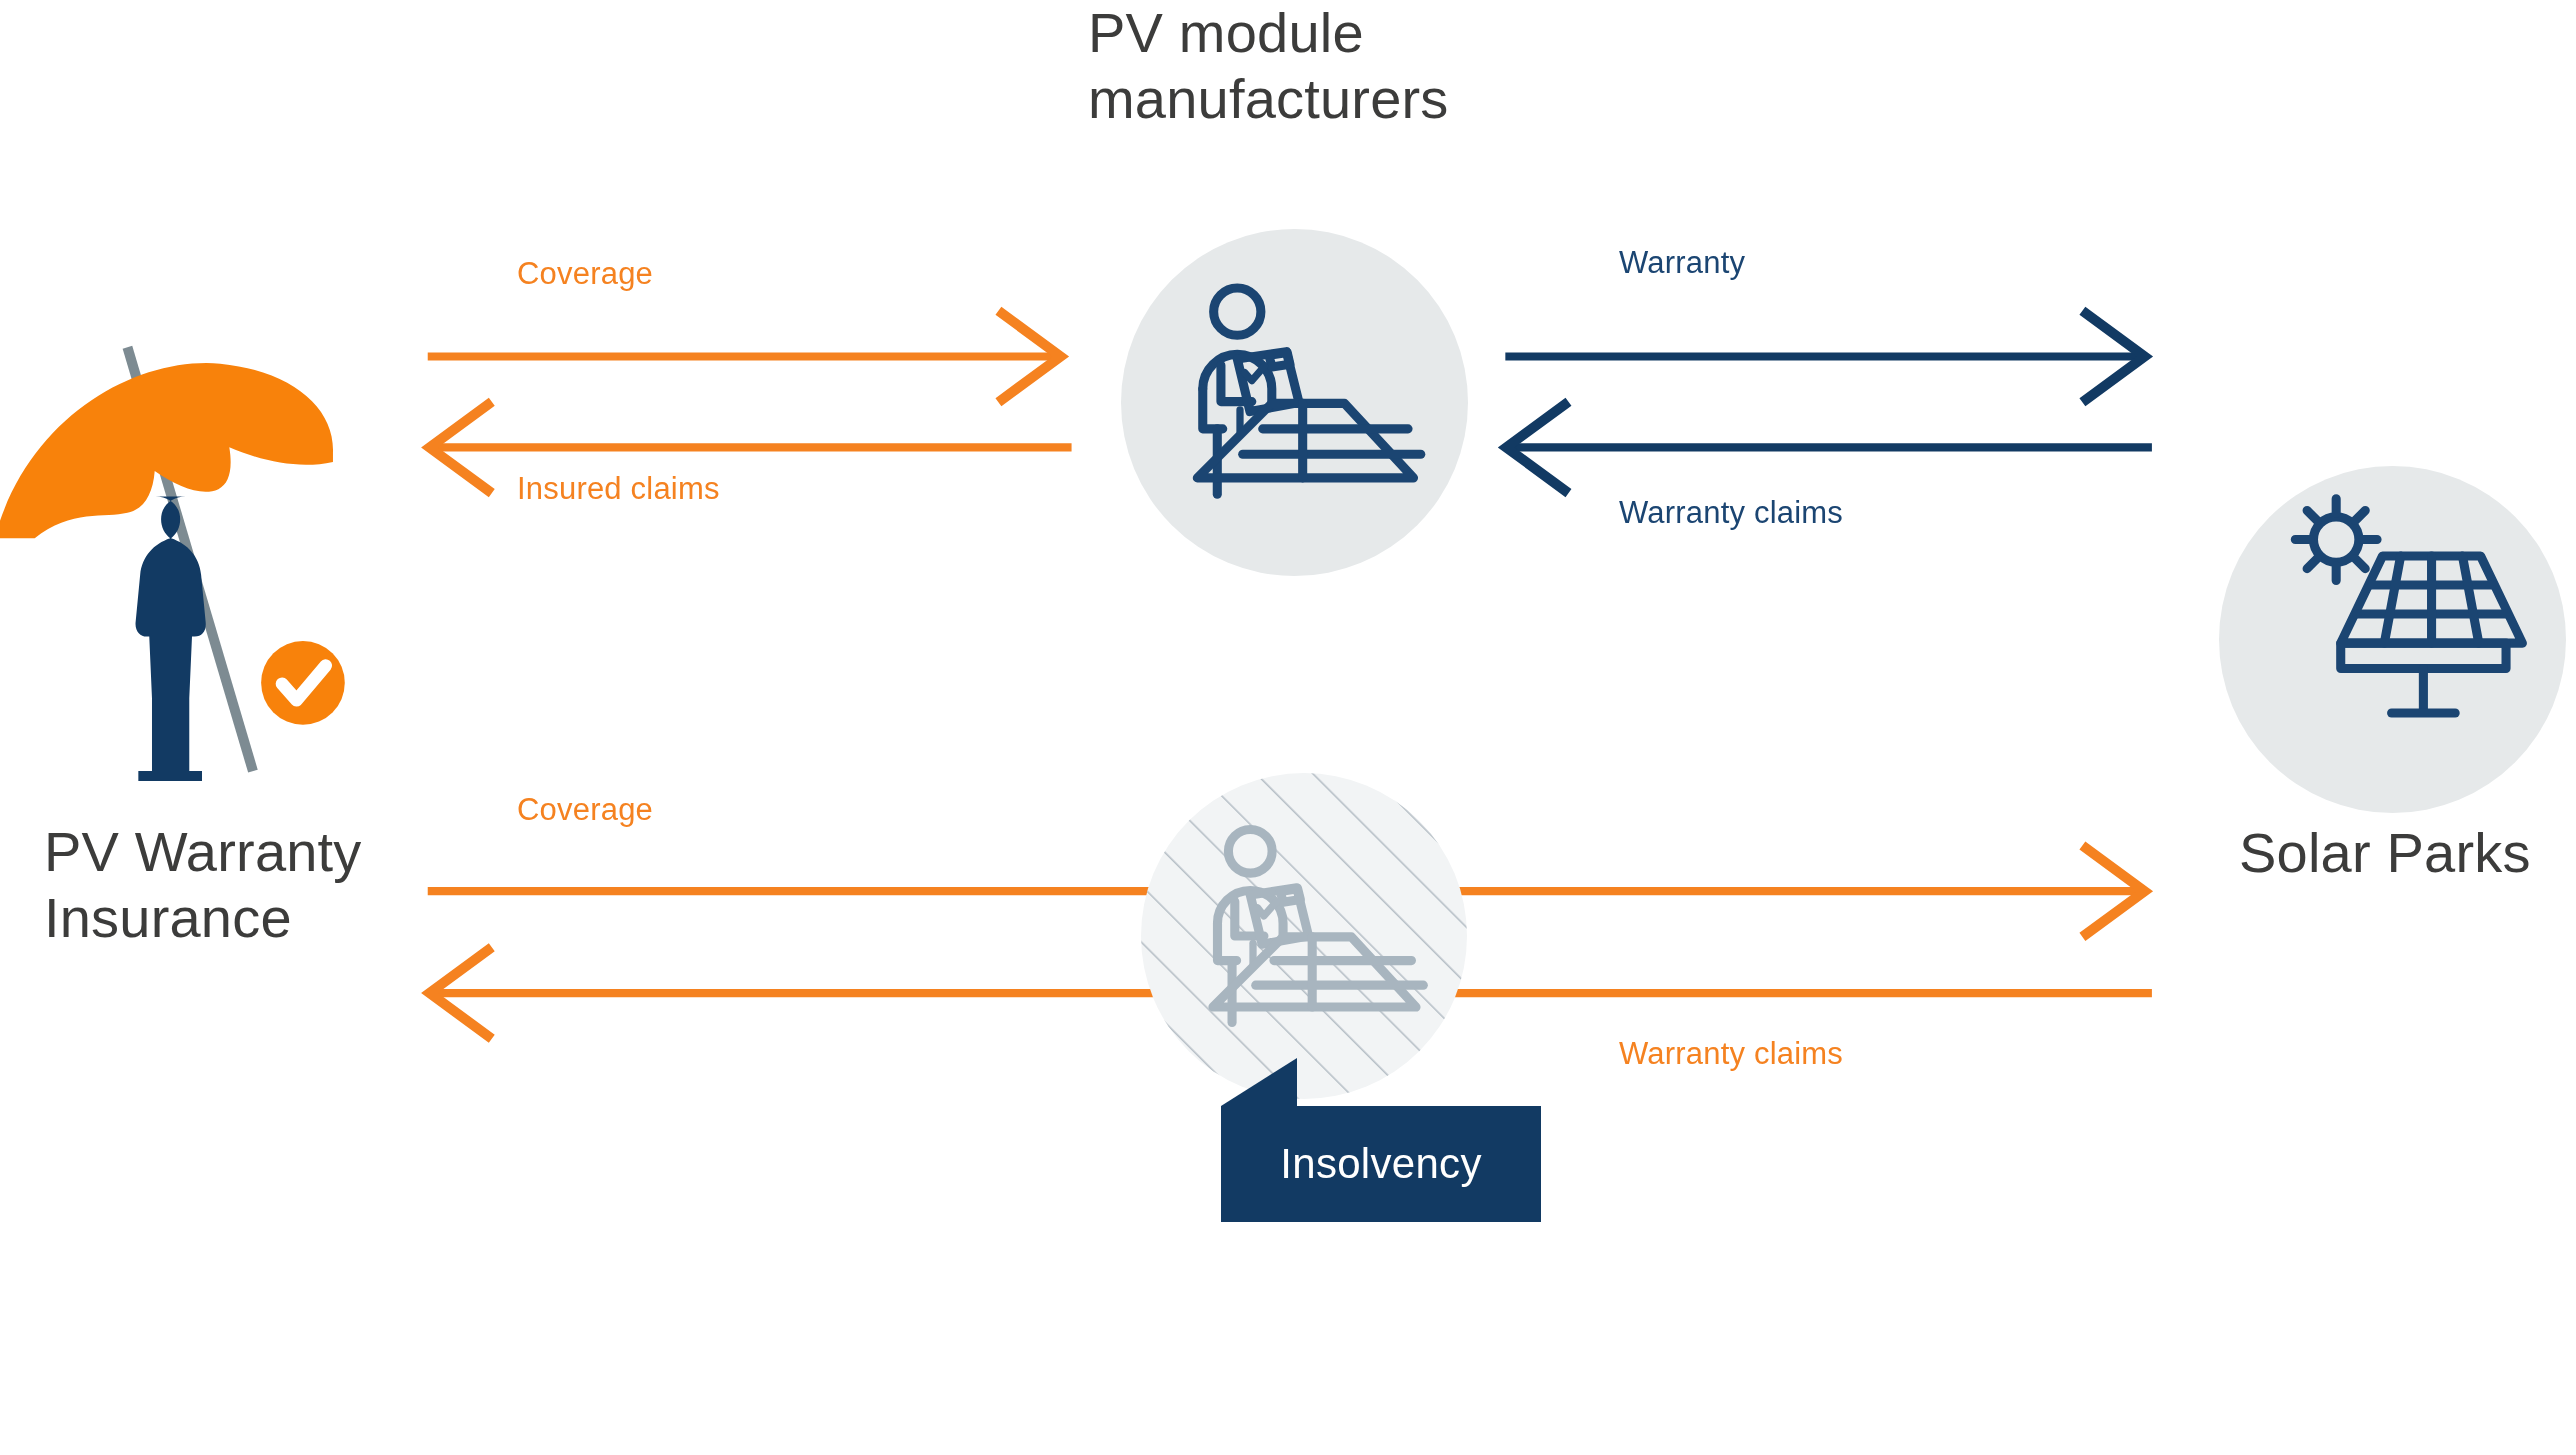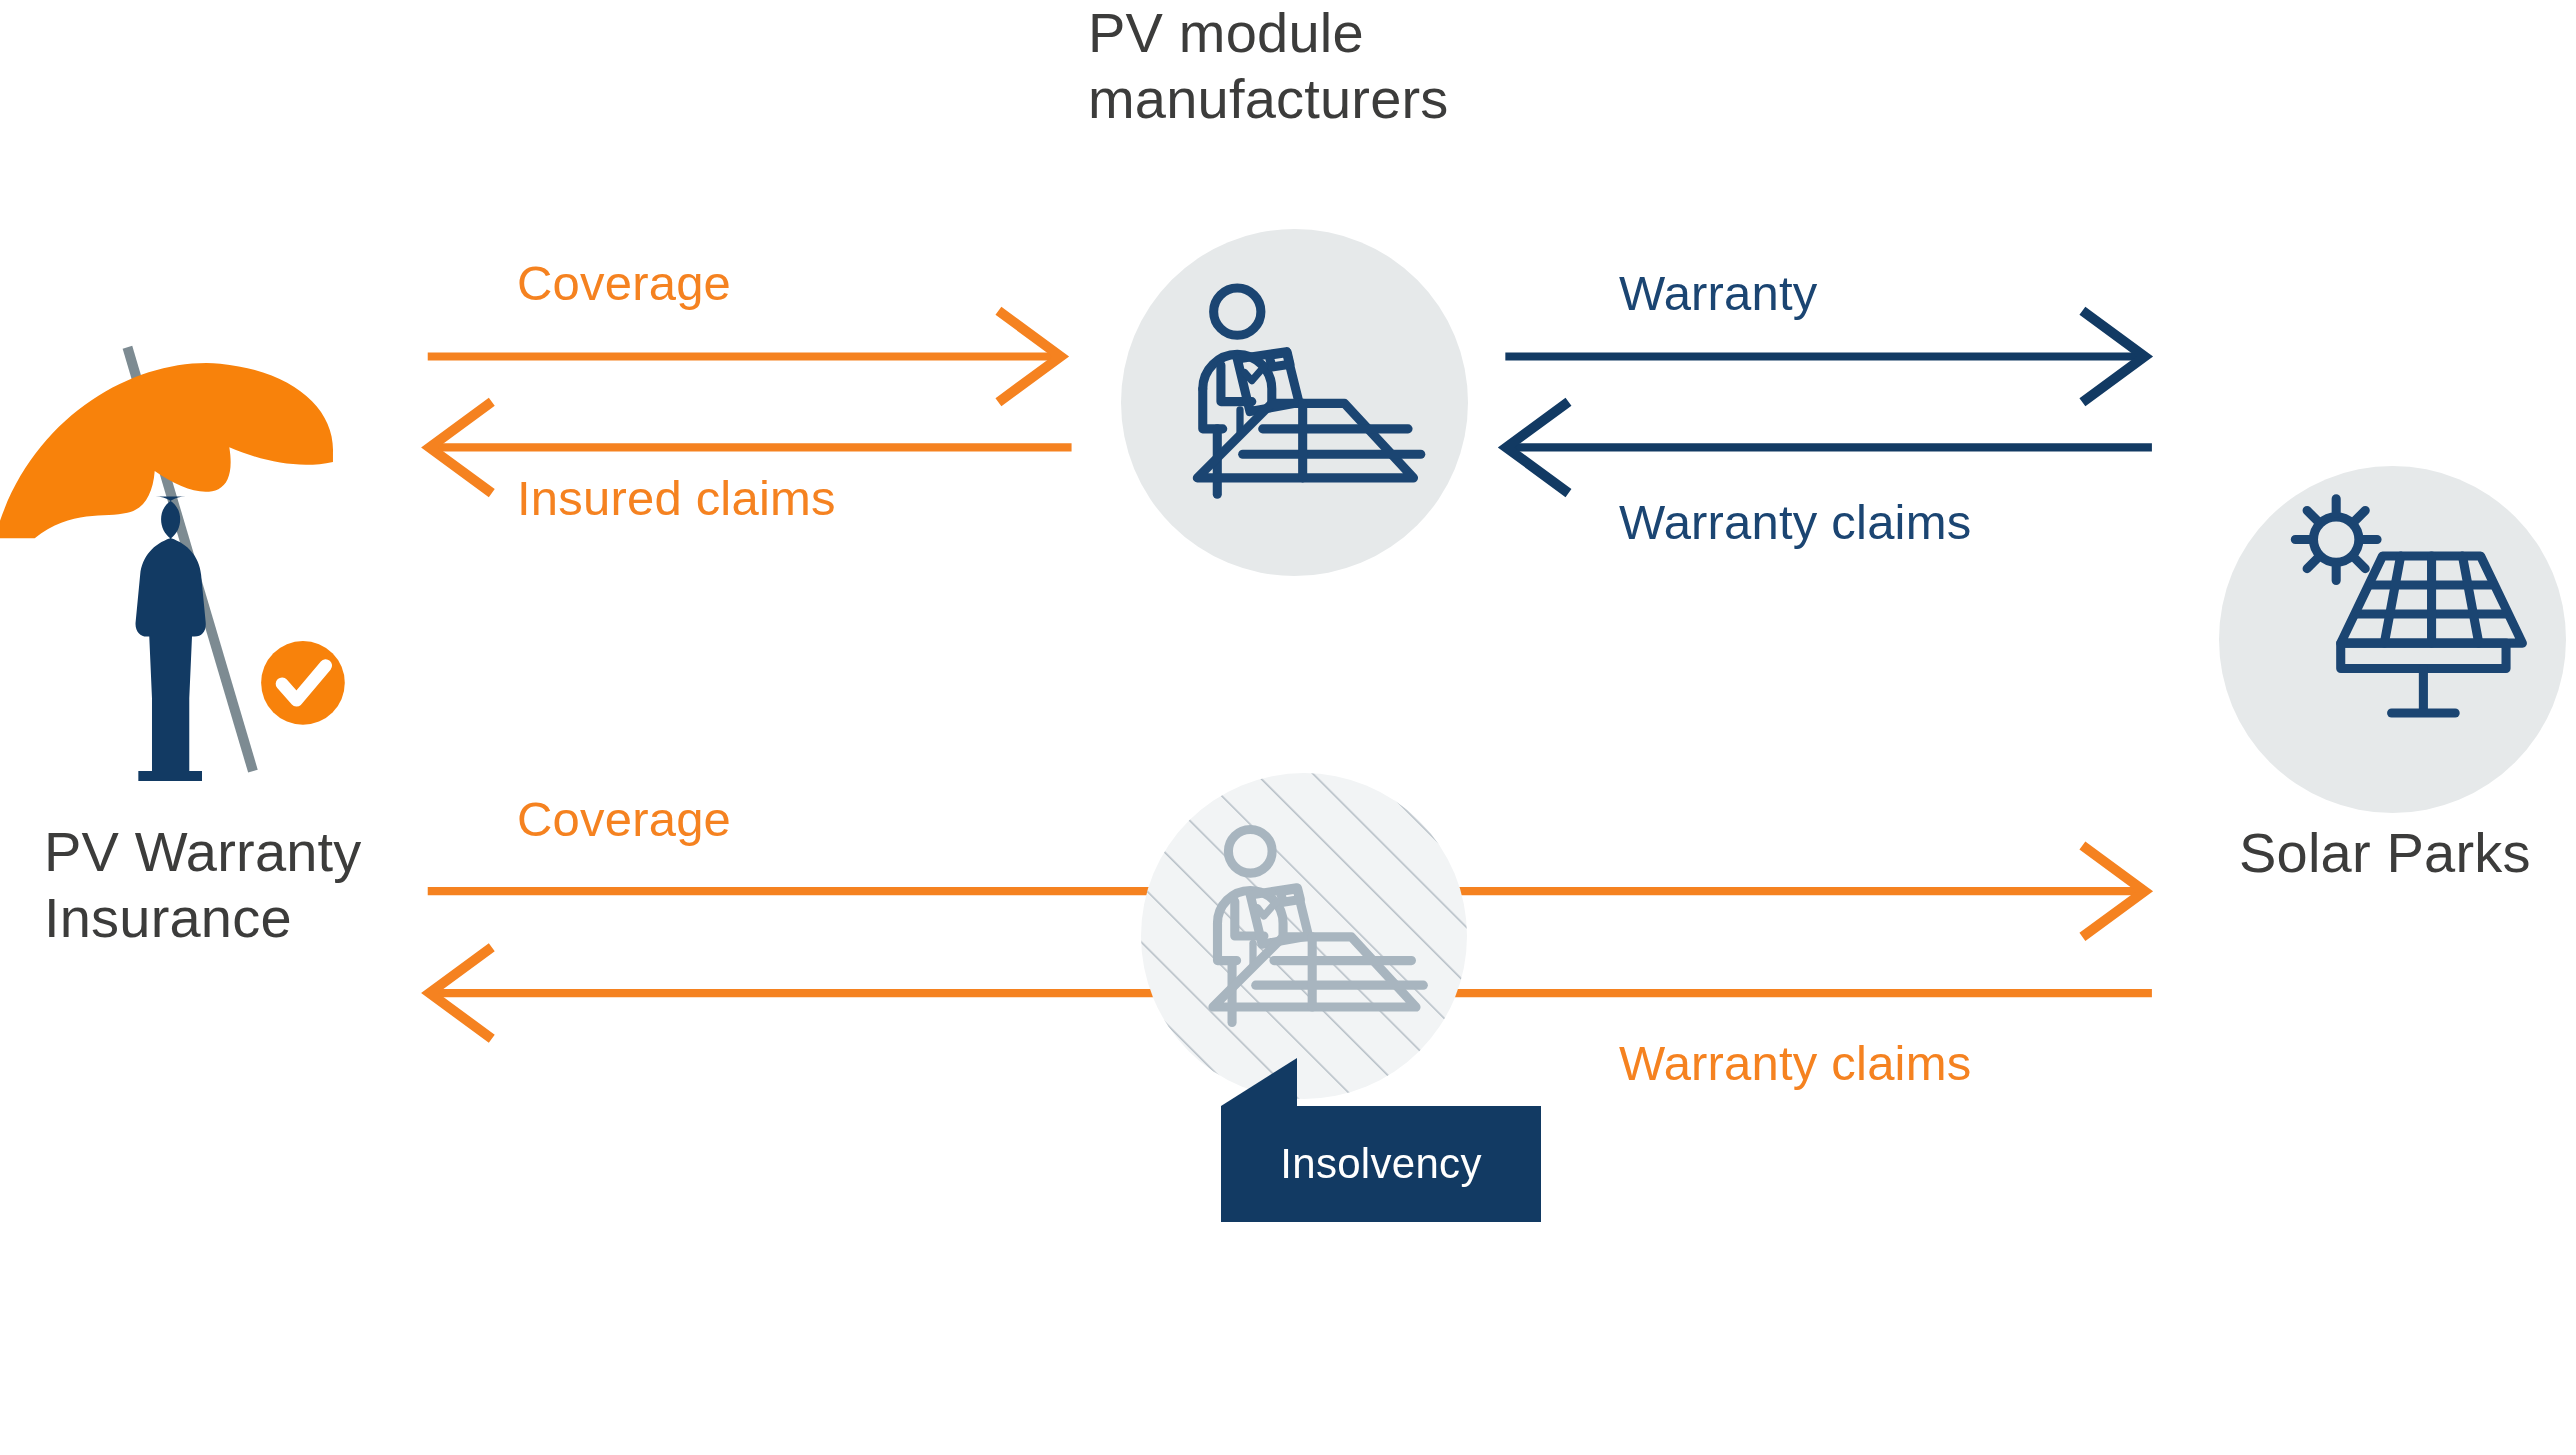--- a/index.html
+++ b/index.html
@@ -45,21 +45,21 @@
   }
   #label-solar-parks {
     left: 2239px;
     top: 820px;
     width: 382px;
     text-align: left;
   }
 
   .flow-label {
     position: absolute;
-    font-size: 49px;
+    font-size: 31px;
     line-height: 1.1;
     white-space: nowrap;
     letter-spacing: 0.2px;
   }
   .flow-label.orange { color: #f58220; }
   .flow-label.navy   { color: #1b4572; }
 
   
   #arrows {
     position: absolute;
@@ -127,21 +127,21 @@
 
   <div class="label" id="label-pv-warranty-insurance">PV Warranty
 Insurance</div>
 
   <div class="label" id="label-solar-parks">Solar Parks</div>
 
   <div class="flow-label orange" style="left:517px; top:257px;">Coverage</div>
 
   <div class="flow-label orange" style="left:517px; top:472px;">Insured claims</div>
 
-  <div class="flow-label navy" style="left:1619px; top:267px;">Warranty</div>
+  <div class="flow-label navy" style="left:1619px; top:246px;">Warranty</div>
 
   <div class="flow-label navy" style="left:1619px; top:496px;">Warranty claims</div>
 
   <div class="flow-label orange" style="left:517px; top:793px;">Coverage</div>
 
   <div class="flow-label orange" style="left:1619px; top:1037px;">Warranty claims</div>
 
   <svg id="arrows" viewBox="0 0 2832 1600">
     <defs>
       <pattern id="hatch" width="46" height="46" patternTransform="rotate(-45)" patternUnits="userSpaceOnUse">

